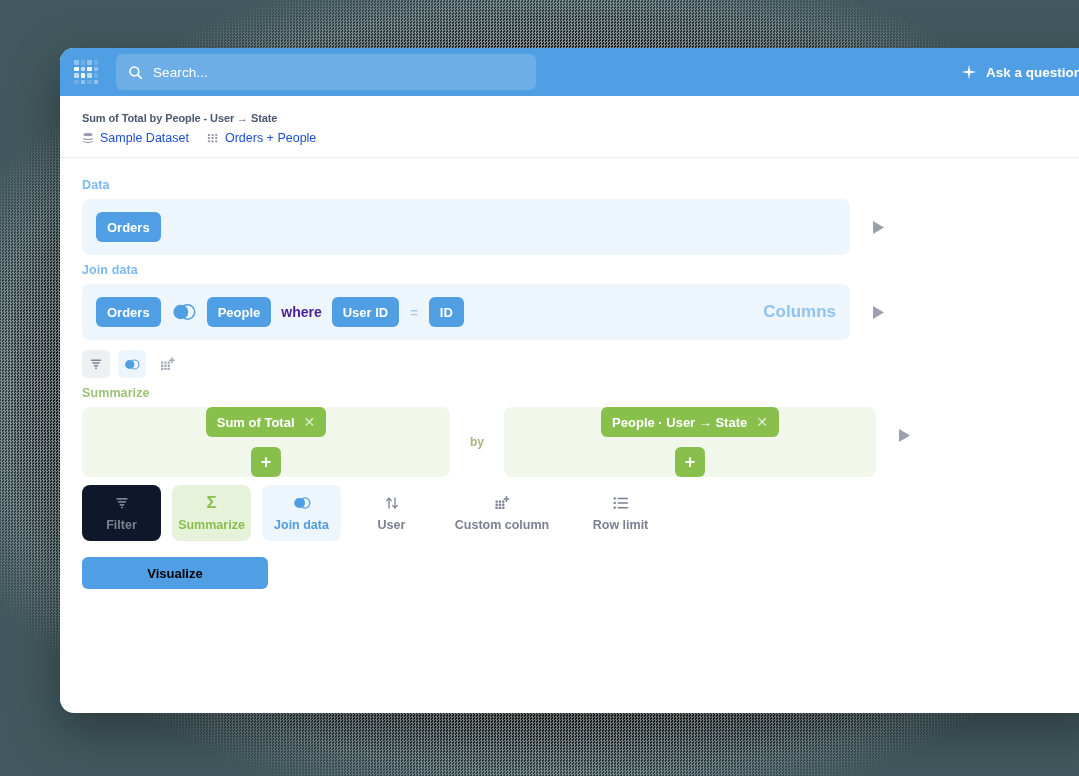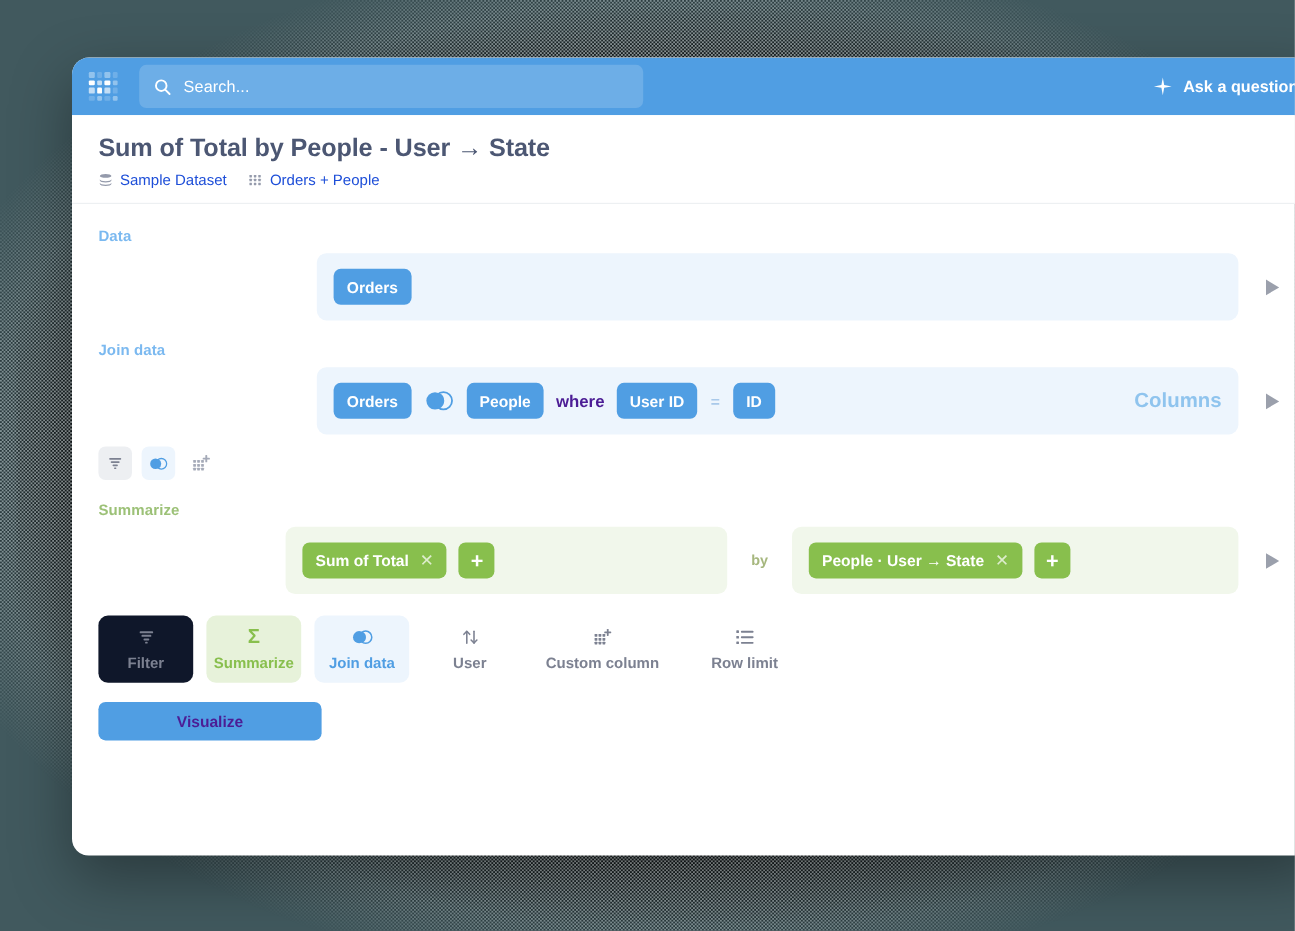--- a/index.html
+++ b/index.html
@@ -117,21 +117,21 @@
   }
   .sparkle { width: 16px; height: 16px; flex: none; }
 
   
   .qheader {
     padding: 16px 20px 12px 22px;
     border-bottom: 1px solid #EDF0F2;
     background: #fff;
   }
   .qtitle {
-    font-size: 21px;
+    font-size: 11px;
     font-weight: 700;
     color: #4C5773;
     letter-spacing: -0.1px;
   }
   .qmeta {
     margin-top: 7px;
     display: flex;
     align-items: center;
     gap: 18px;
   }
@@ -142,46 +142,45 @@
     color: #1d4ed8;
     font-size: 12.5px;
     cursor: pointer;
   }
   .qmeta svg { flex: none; }
 
   
   .notebook {
     padding: 20px 22px 0 22px;
   }
-  .step { margin-bottom: 18px; }
+  .step { margin-bottom: 8px; }
   .step-label {
     font-size: 12.5px;
     font-weight: 700;
     margin-bottom: 7px;
     letter-spacing: .1px;
   }
   .label-blue  { color: #7BB9F0; }
   .label-green { color: #9CC177; }
 
   .step-row {
     display: flex;
     align-items: flex-start;
     gap: 10px;
-    justify-content: flex-end;
   }
   .panel {
     border-radius: 8px;
     min-height: 56px;
     display: flex;
     align-items: center;
     padding: 0 14px;
     gap: 10px;
   }
   .panel-blue  { background: #EDF5FD; }
-  .panel-green { background: #F1F7EB; }
+  .panel-green { background: #F1F7EB; flex-direction: column; }
 
   .panel-data { width: 768px; }
   .panel-join { width: 768px; justify-content: flex-start; }
   .panel-sum-left  { width: 368px; }
   .panel-sum-right { width: 372px; }
 
   .run {
     width: 36px;
     height: 56px;
     display: flex;
@@ -307,21 +306,21 @@
   .tile-plain { background: transparent; color: #7C8191; }
   .tile .glyph { height: 16px; display: flex; align-items: center; justify-content: center; }
   .sigma { font-size: 17px; font-weight: 700; line-height: 1; }
 
   
   .visualize {
     width: 186px;
     height: 32px;
     border-radius: 6px;
     background: #509EE3;
-    color: #4c1d95;
+    color: #000000;
     font-size: 13px;
     font-weight: 700;
     display: flex;
     align-items: center;
     justify-content: center;
     cursor: pointer;
     border: none;
     font-family: inherit;
   }
 </style>

